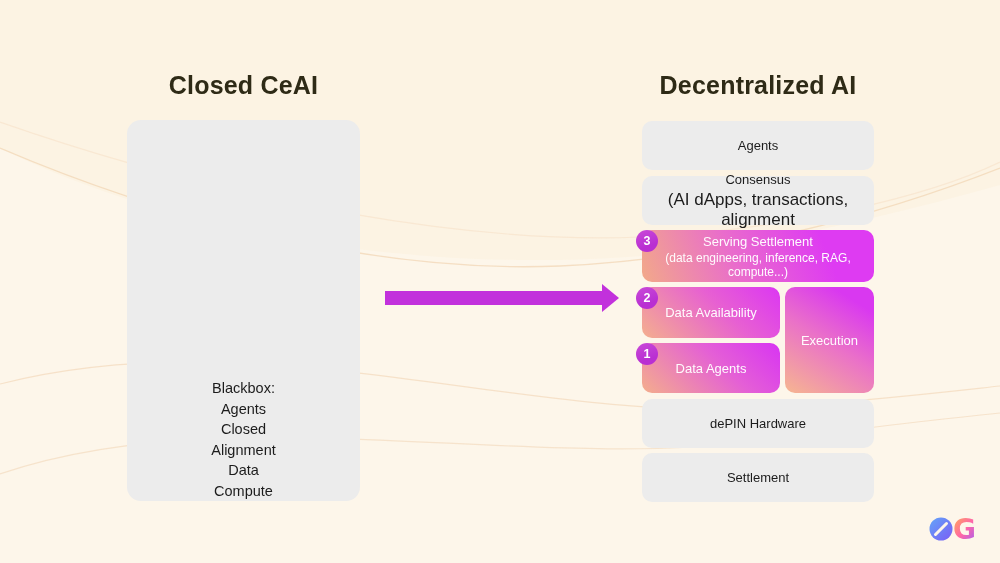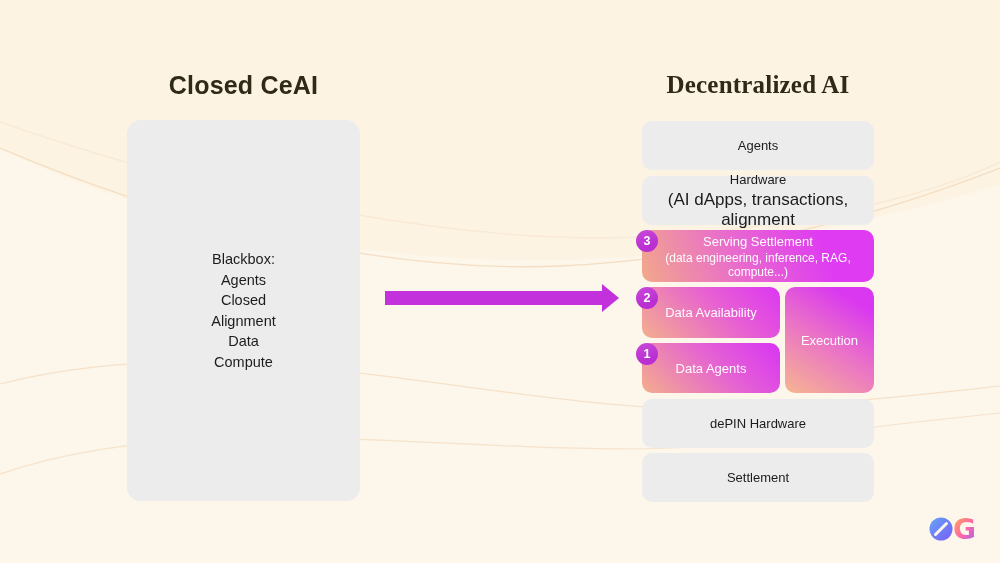--- a/index.html
+++ b/index.html
@@ -10,26 +10,26 @@
     font-family:"Liberation Sans",sans-serif;
     overflow:hidden;
   }
   .bg{position:absolute;left:0;top:0;}
   .heading{
     position:absolute;top:71px;
     font-size:25px;font-weight:700;color:#2e2a16;
     text-align:center;letter-spacing:.2px;
   }
   .heading-left{left:127px;width:233px;}
-  .heading-right{left:642px;width:232px;font-family:Liberation Serif, serif;}
+  .heading-right{left:642px;width:232px;}
 
   .blackbox{
     position:absolute;left:127px;top:120px;width:233px;height:381px;
     background:#ececec;border-radius:14px;
-    display:flex;align-items:center;justify-content:center;
+    display:flex;align-items:flex-end;justify-content:center;
   }
   .blackbox-lines{text-align:center;font-size:14.5px;line-height:20.5px;color:#1c1c1c;}
 
   .arrow{position:absolute;left:385px;top:283px;}
 
   .stack{position:absolute;left:642px;top:121px;width:232px;display:flex;flex-direction:column;}
   .gray-box{
     background:#ececec;border-radius:10px;
     display:flex;flex-direction:column;align-items:center;justify-content:center;
     color:#1c1c1c;font-size:13px;text-align:center;
@@ -94,21 +94,21 @@
     </svg>
   </div>
 
   <div class="stack">
 
     <div class="gray-box h49">
       <span>Agents</span>
     </div>
 
     <div class="gray-box h49 mt6">
-      <span>Hardware</span>
+      <span>Consensus</span>
       <span class="sub">(AI dApps, transactions, alignment</span>
     </div>
 
     <div class="grad-box serving mt5">
       <span class="badge">3</span>
       <span>Serving Settlement</span>
       <span class="sub">(data engineering, inference, RAG, compute...)</span>
     </div>
 
     <div class="mid-row">

